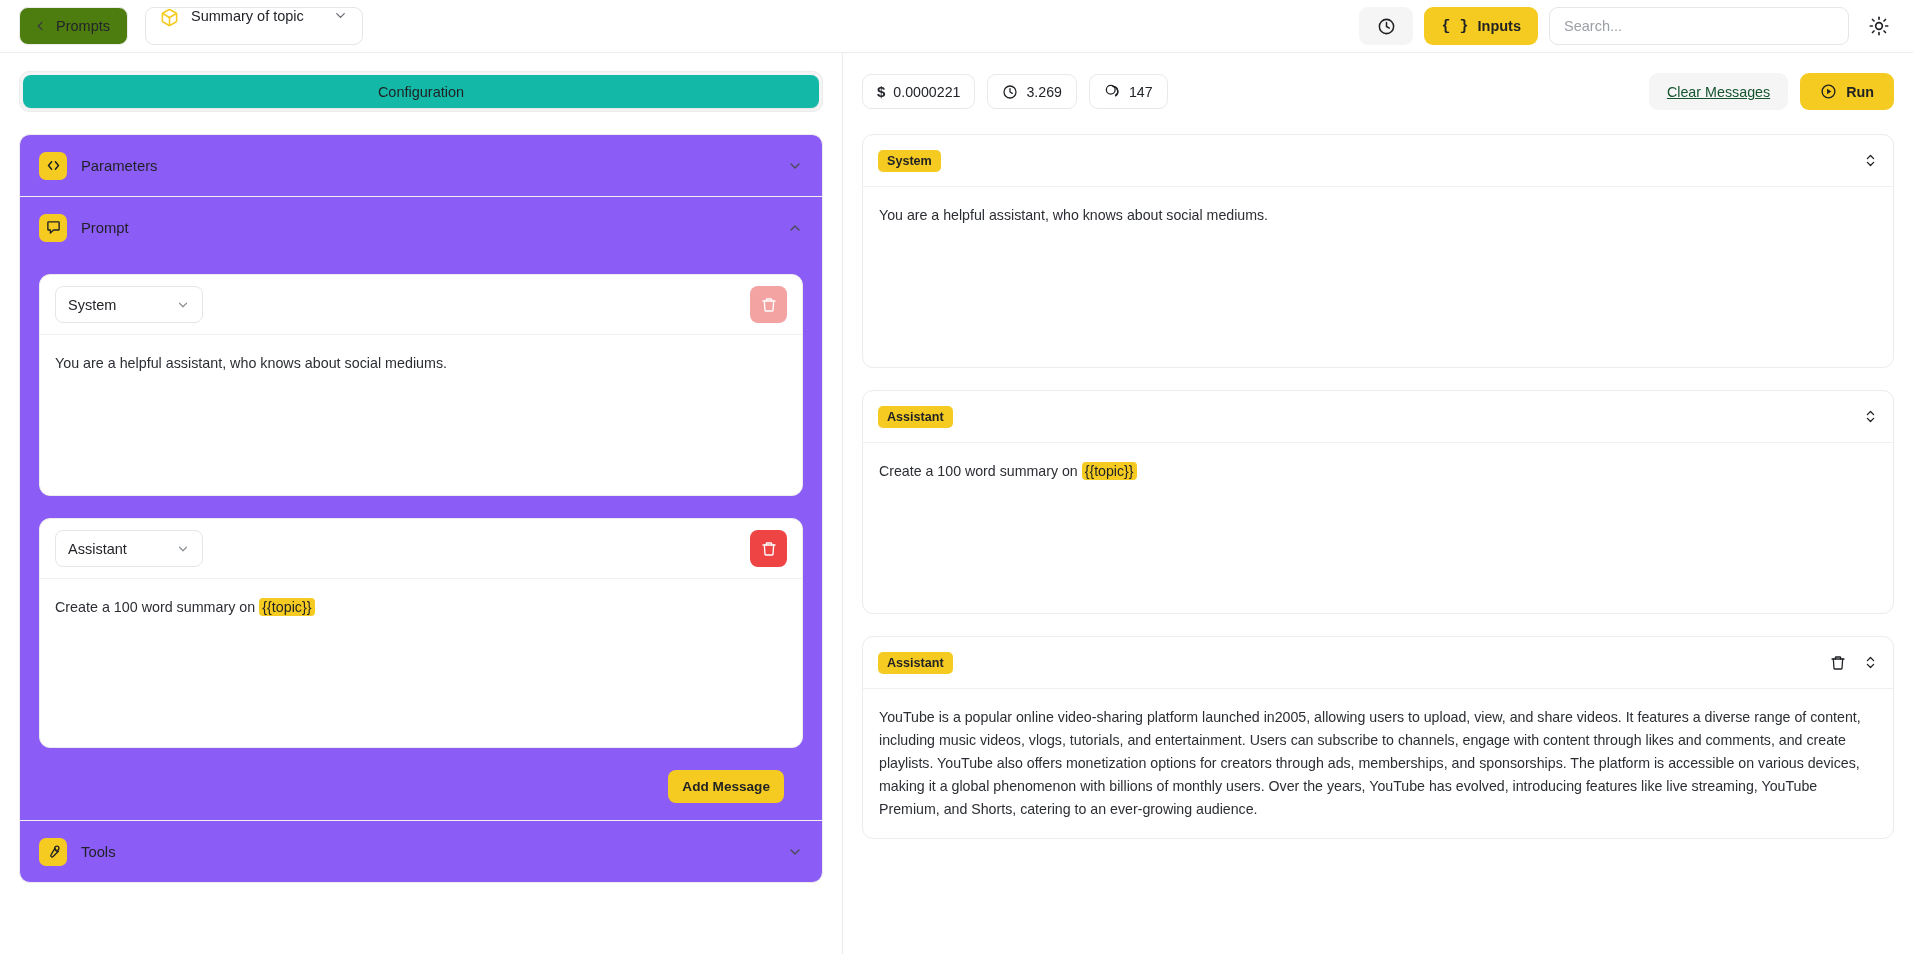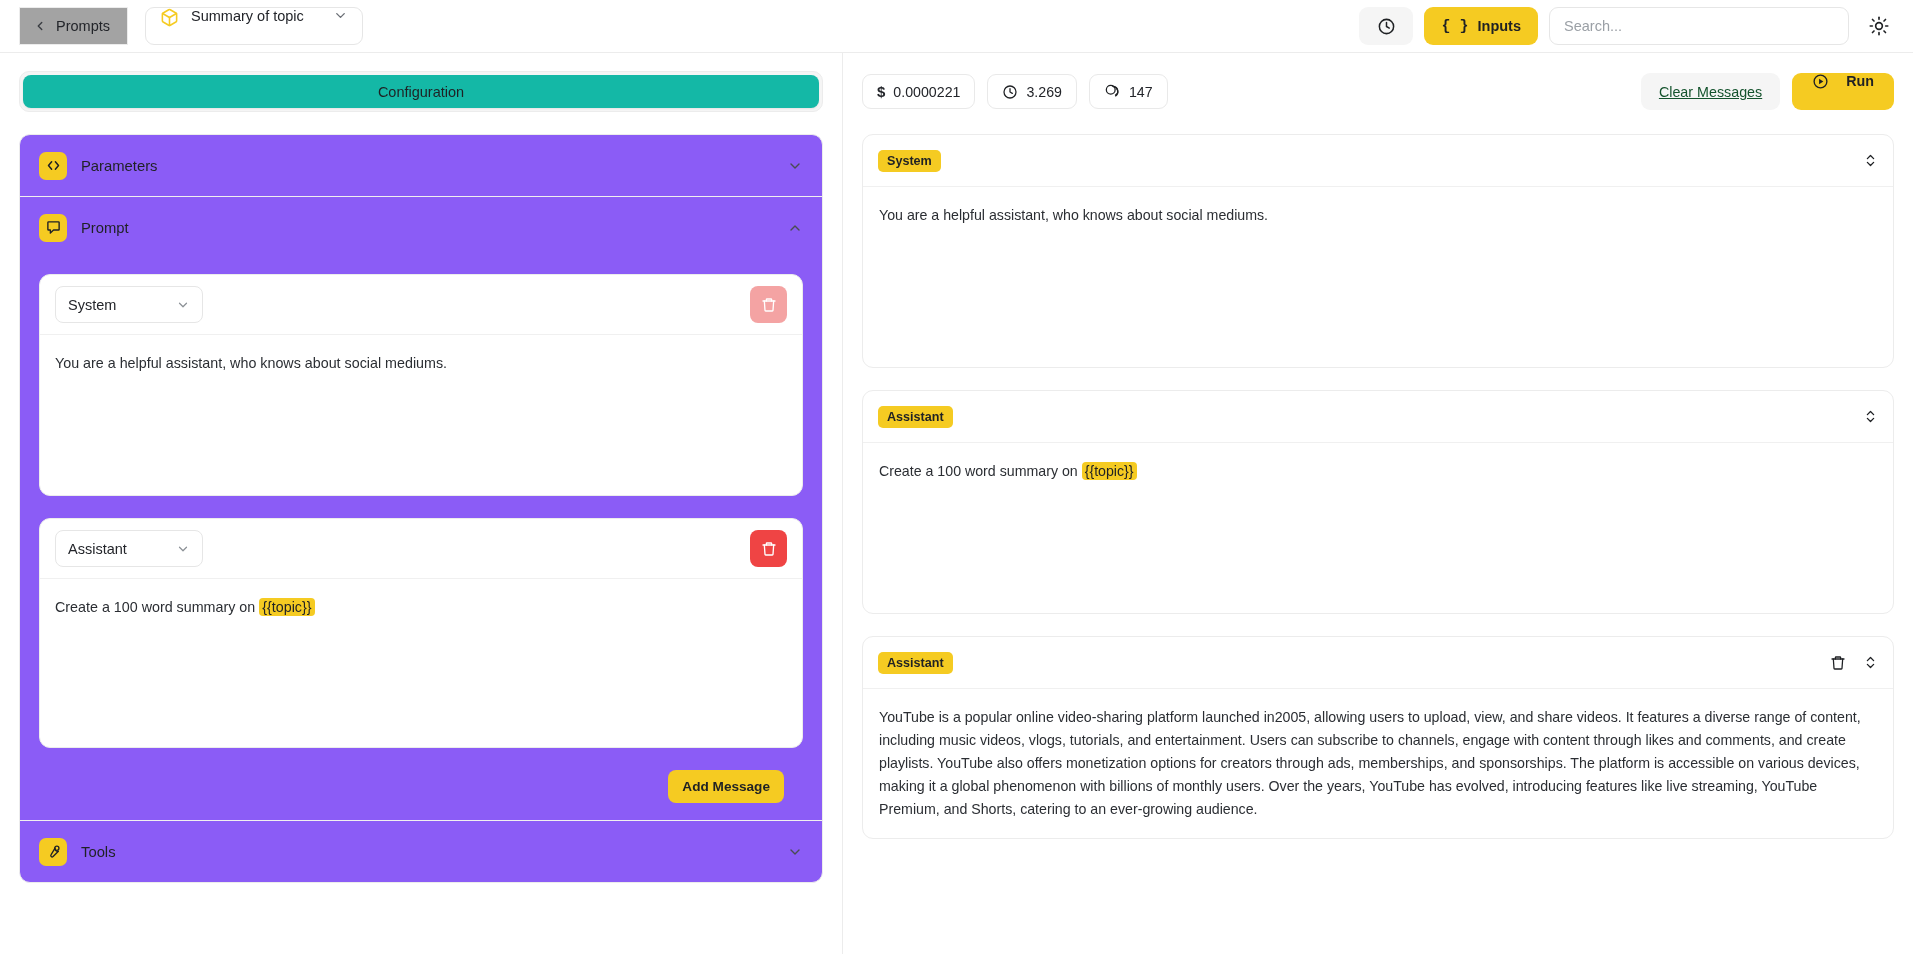--- a/index.html
+++ b/index.html
@@ -17,22 +17,22 @@
     display: flex;
     align-items: center;
     padding: 0 19px;
     border-bottom: 1px solid #ececec;
     background: #fff;
     position: relative;
   }
   .btn-back {
     display: flex; align-items: center; gap: 9px;
     height: 38px; padding: 0 17px 0 13px;
-    background: #a3a3a3; border: 1px solid #ececec;
-    border-radius: 1px; font-size: 14.5px; color: #23252a;
+    background: #4d7c0f; border: 1px solid #ececec;
+    border-radius: 9px; font-size: 14.5px; color: #23252a;
     cursor: pointer;
   }
   .btn-back .chev { font-size: 14px; line-height: 1; color:#3a3d42; display:flex; }
   .topic-select {
     display: flex; gap: 12px;
     height: 38px; margin-left: 17px; padding: 0 14px;
     background: #fff; border: 1px solid #e6e6e6;
     border-radius: 9px; font-size: 14.5px; color: #23252a;
     min-width: 218px; cursor: pointer;
   }
@@ -161,21 +161,21 @@
   }
   .stat-pill .dollar { font-weight: 700; font-size: 15px; }
   .right-actions { margin-left: auto; display: flex; align-items: center; gap: 12px; }
   .btn-clear {
     height: 37px; padding: 0 18px; border: none; border-radius: 9px;
     background: #f5f5f5; font-size: 14.3px; color: #14532d; cursor: pointer;
     font-family: "Liberation Sans", sans-serif;
     text-decoration: underline;
   }
   .btn-run {
-    display: flex; gap: 17px;
+    display: flex; align-items: center; gap: 9px;
     height: 37px; padding: 0 20px; border: none; border-radius: 9px;
     background: #F5CB22; font-size: 14.3px; font-weight: 600; color: #1f2124;
     cursor: pointer; font-family: "Liberation Sans", sans-serif;
   }
 
   .out-card {
     margin-top: 22px; border: 1px solid #ececec; border-radius: 11px;
     background: #fff; overflow: hidden;
   }
   .out-head {

